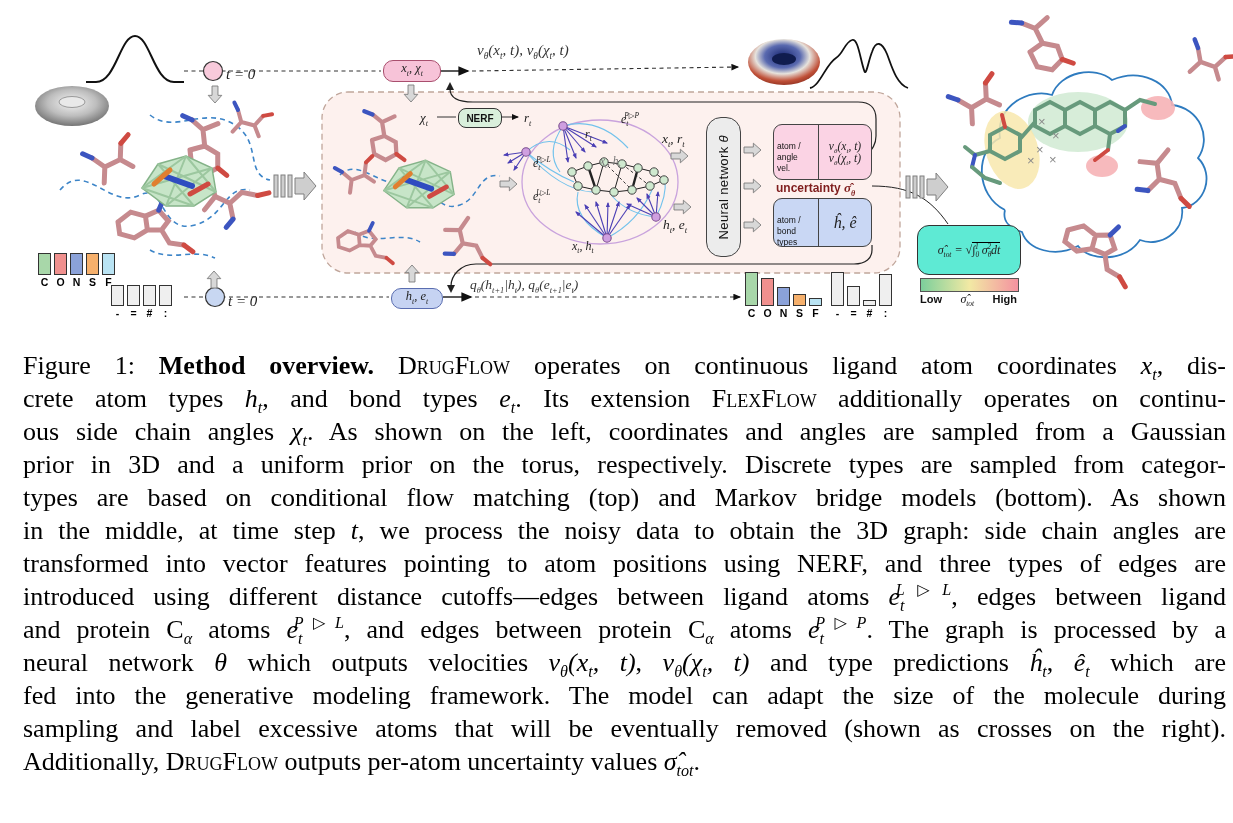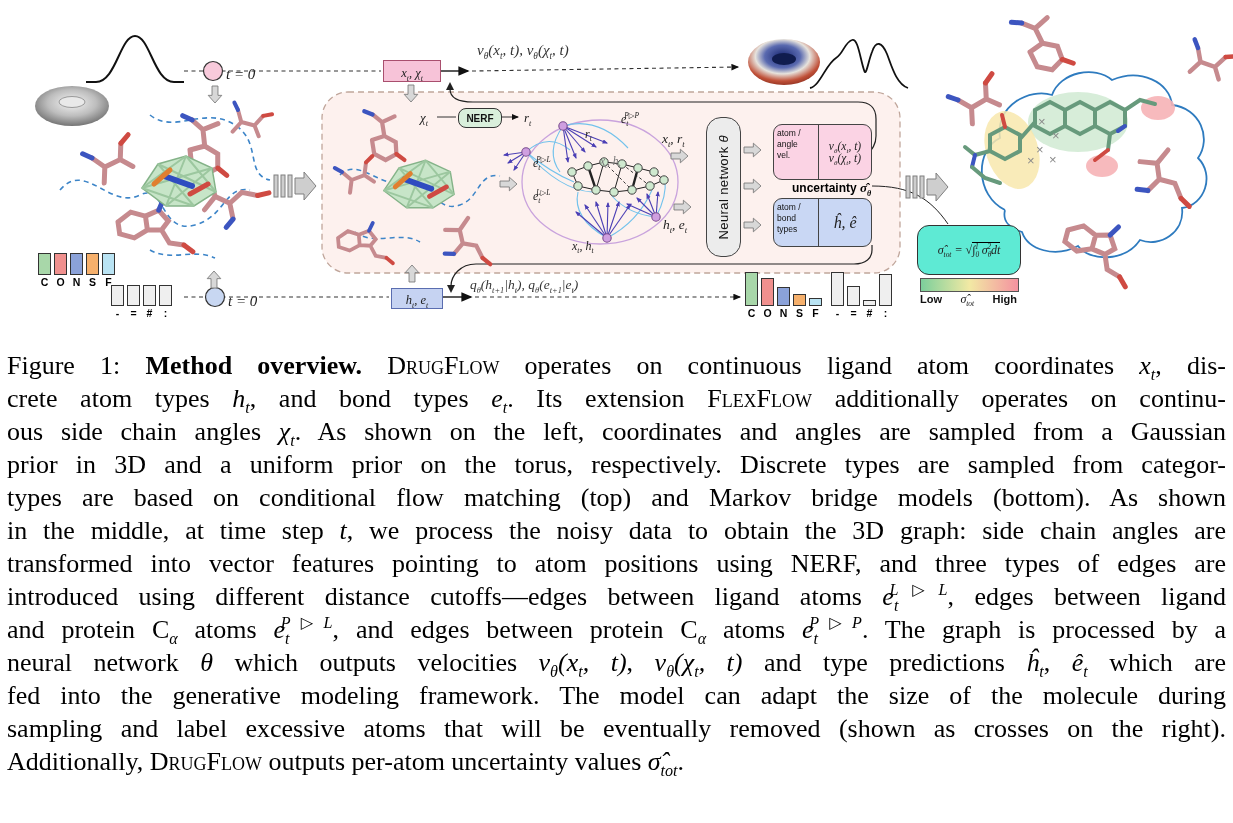--- a/index.html
+++ b/index.html
@@ -10,60 +10,60 @@
   
   .mp{stroke:#c68a8e;stroke-width:5;fill:none;stroke-linecap:round;}
   .mb{stroke:#3c55c0;stroke-width:5;fill:none;stroke-linecap:round;}
   .mr{stroke:#cf4a42;stroke-width:5;fill:none;stroke-linecap:round;}
   .lg{stroke:#679a7c;stroke-width:4;fill:none;stroke-linecap:round;}
   .lgb{stroke:#3c55c0;stroke-width:4;fill:none;stroke-linecap:round;}
   .lgr{stroke:#cf4a42;stroke-width:4;fill:none;stroke-linecap:round;}
   
   .lbl{position:absolute;white-space:nowrap;font:italic 13px "Liberation Serif","DejaVu Serif",serif;color:#222;}
   .f15{font-size:15px;}.f12{font-size:12px;}.f11{font-size:11.5px;}.gray{color:#777;}
-  .capsule{position:absolute;display:flex;align-items:flex-end;justify-content:center;
-           border-radius:0;font:italic 12.5px "Liberation Serif",serif;color:#222;}
+  .capsule{position:absolute;display:flex;align-items:flex-start;justify-content:center;
+           border-radius:10px;font:italic 12.5px "Liberation Serif",serif;color:#222;}
   .cap-pink{background:#f7c3d8;border:1.3px solid #a94f6e;}
   .cap-blue{background:#c6d3f2;border:1.3px solid #5a6db0;}
   .nerf{position:absolute;display:flex;align-items:center;justify-content:center;background:#d9efdb;
         border:1.2px solid #333;border-radius:8px;font:bold 10px "Liberation Sans","DejaVu Sans",sans-serif;color:#111;}
   .nnbox{position:absolute;background:#ececec;border:1.5px solid #444;border-radius:15px;
          display:flex;align-items:center;justify-content:center;}
   .nnbox .vtxt{writing-mode:vertical-rl;transform:rotate(180deg);
          font:13px "Liberation Sans","DejaVu Sans",sans-serif;letter-spacing:.4px;color:#111;}
   .outbox{position:absolute;display:flex;border:1.3px solid #444;border-radius:9px;overflow:hidden;}
-  .outbox .cell-l{width:38px;padding:3px 3px;border-right:1px solid #444;
+  .outbox .cell-l{width:38px;padding:16px 3px;border-right:1px solid #444;
          font:8.5px/1.3 "Liberation Sans","DejaVu Sans",sans-serif;color:#111;}
   .outbox .cell-r{flex:1;display:flex;flex-direction:column;align-items:center;justify-content:center;
          font:italic 11.5px "Liberation Serif",serif;color:#222;}
   .ob-pink{background:#fbd3e4;}
   .ob-blue{background:#c9d7f4;}
   .ob-blue .cell-r{font-size:16px;}
-  .unclbl{position:absolute;font:600 12px "Liberation Sans","DejaVu Sans",sans-serif;color:#000000;margin-left:16px;}
+  .unclbl{position:absolute;font:600 12px "Liberation Sans","DejaVu Sans",sans-serif;color:#7f1d1d;}
   .unclbl .mth{font-size:13px;}
   .fbox{position:absolute;display:flex;align-items:center;justify-content:center;background:#5eead4;
         border:1.4px solid #333;border-radius:12px;font:italic 12px "Liberation Serif",serif;color:#222;}
   .cbar{position:absolute;height:12px;border:1px solid #555;}
   .cbar-row{position:absolute;display:flex;justify-content:space-between;align-items:baseline;
         font:bold 11px "Liberation Sans","DejaVu Sans",sans-serif;color:#111;text-align:right;}
   .cbar-row .mth{font-weight:normal;font-size:12px;}
   
   .hist{position:absolute;}
   .hbars{display:flex;align-items:flex-end;gap:3px;}
   .hbar{width:13px;border:1.1px solid #333;box-sizing:border-box;}
   .hlabels{display:flex;gap:3px;margin-top:1px;}
   .hlab{width:13px;text-align:center;font:bold 10.5px "Liberation Sans","DejaVu Sans",sans-serif;color:#000;}
   .cross{position:absolute;font:13px "Liberation Sans",sans-serif;color:#8a8a8a;}
   
   .mth{font-style:italic;font-family:"Liberation Serif","DejaVu Serif",serif;}
   sub,sup{font-size:62%;line-height:0;}
   sub+sup{margin-left:-0.55em;}
   .ovl{border-top:1px solid #000;display:inline-block;padding-top:1px;line-height:1.1;}
   
-  #caption{position:absolute;left:0;right:0;top:349px;padding:0 7px;
+  #caption{position:absolute;left:16px;right:0;top:349px;padding:0 7px;
            font:26px/33px "Liberation Serif","DejaVu Serif",serif;color:#000;}
   .cap-line{text-align:justify;text-align-last:justify;}
   .cap-line.last{text-align-last:left;}
   .cb{font-weight:bold;}
   .sc{font-variant:small-caps;}
 </style>
 </head>
 <body>
 
 <div class="page">

